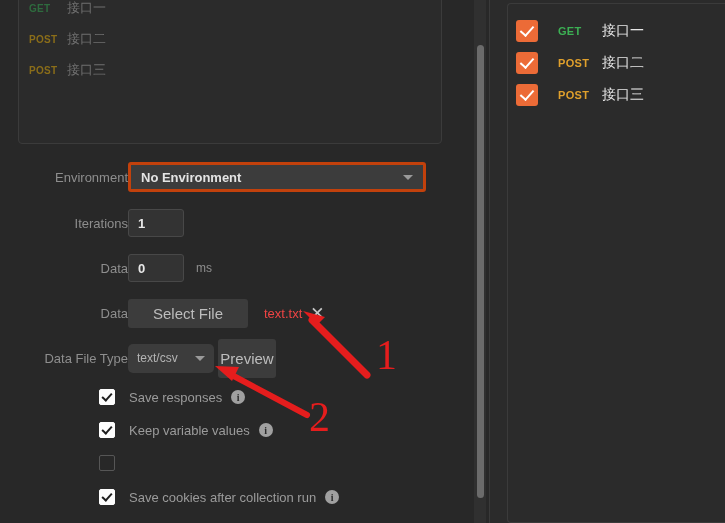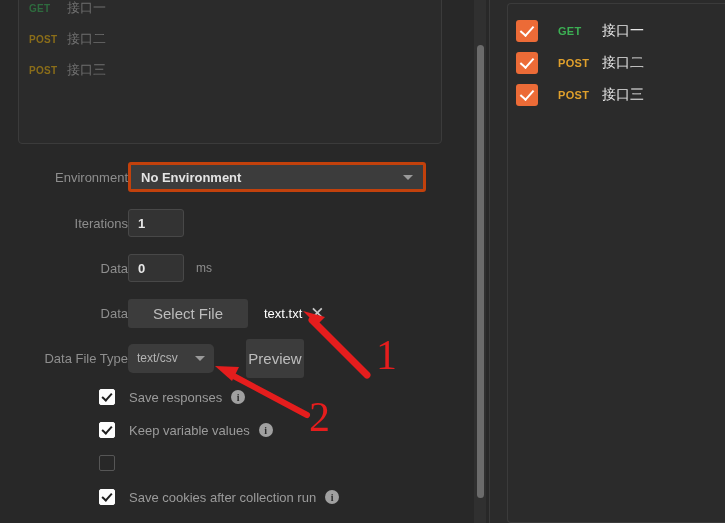--- a/index.html
+++ b/index.html
@@ -132,26 +132,26 @@
     border-radius: 3px;
     color: #bdbdbd;
     font-size: 15px;
     font-family: "Liberation Sans", sans-serif;
     display: flex;
     align-items: center;
     justify-content: center;
     cursor: pointer;
   }
   #select-file-btn { width: 120px; height: 29px; }
-  #preview-btn     { width: 58px;  height: 39px; margin-left: 32px; }
+  #preview-btn     { width: 58px;  height: 39px; margin-left: 4px; }
 
   .filename {
     margin-left: 16px;
     font-size: 13px;
-    color: #ffffff;
+    color: #ef4444;
   }
   .file-clear {
     margin-left: 8px;
     font-size: 17px;
     color: #c9c9c9;
     line-height: 1;
     cursor: pointer;
   }
 
   

